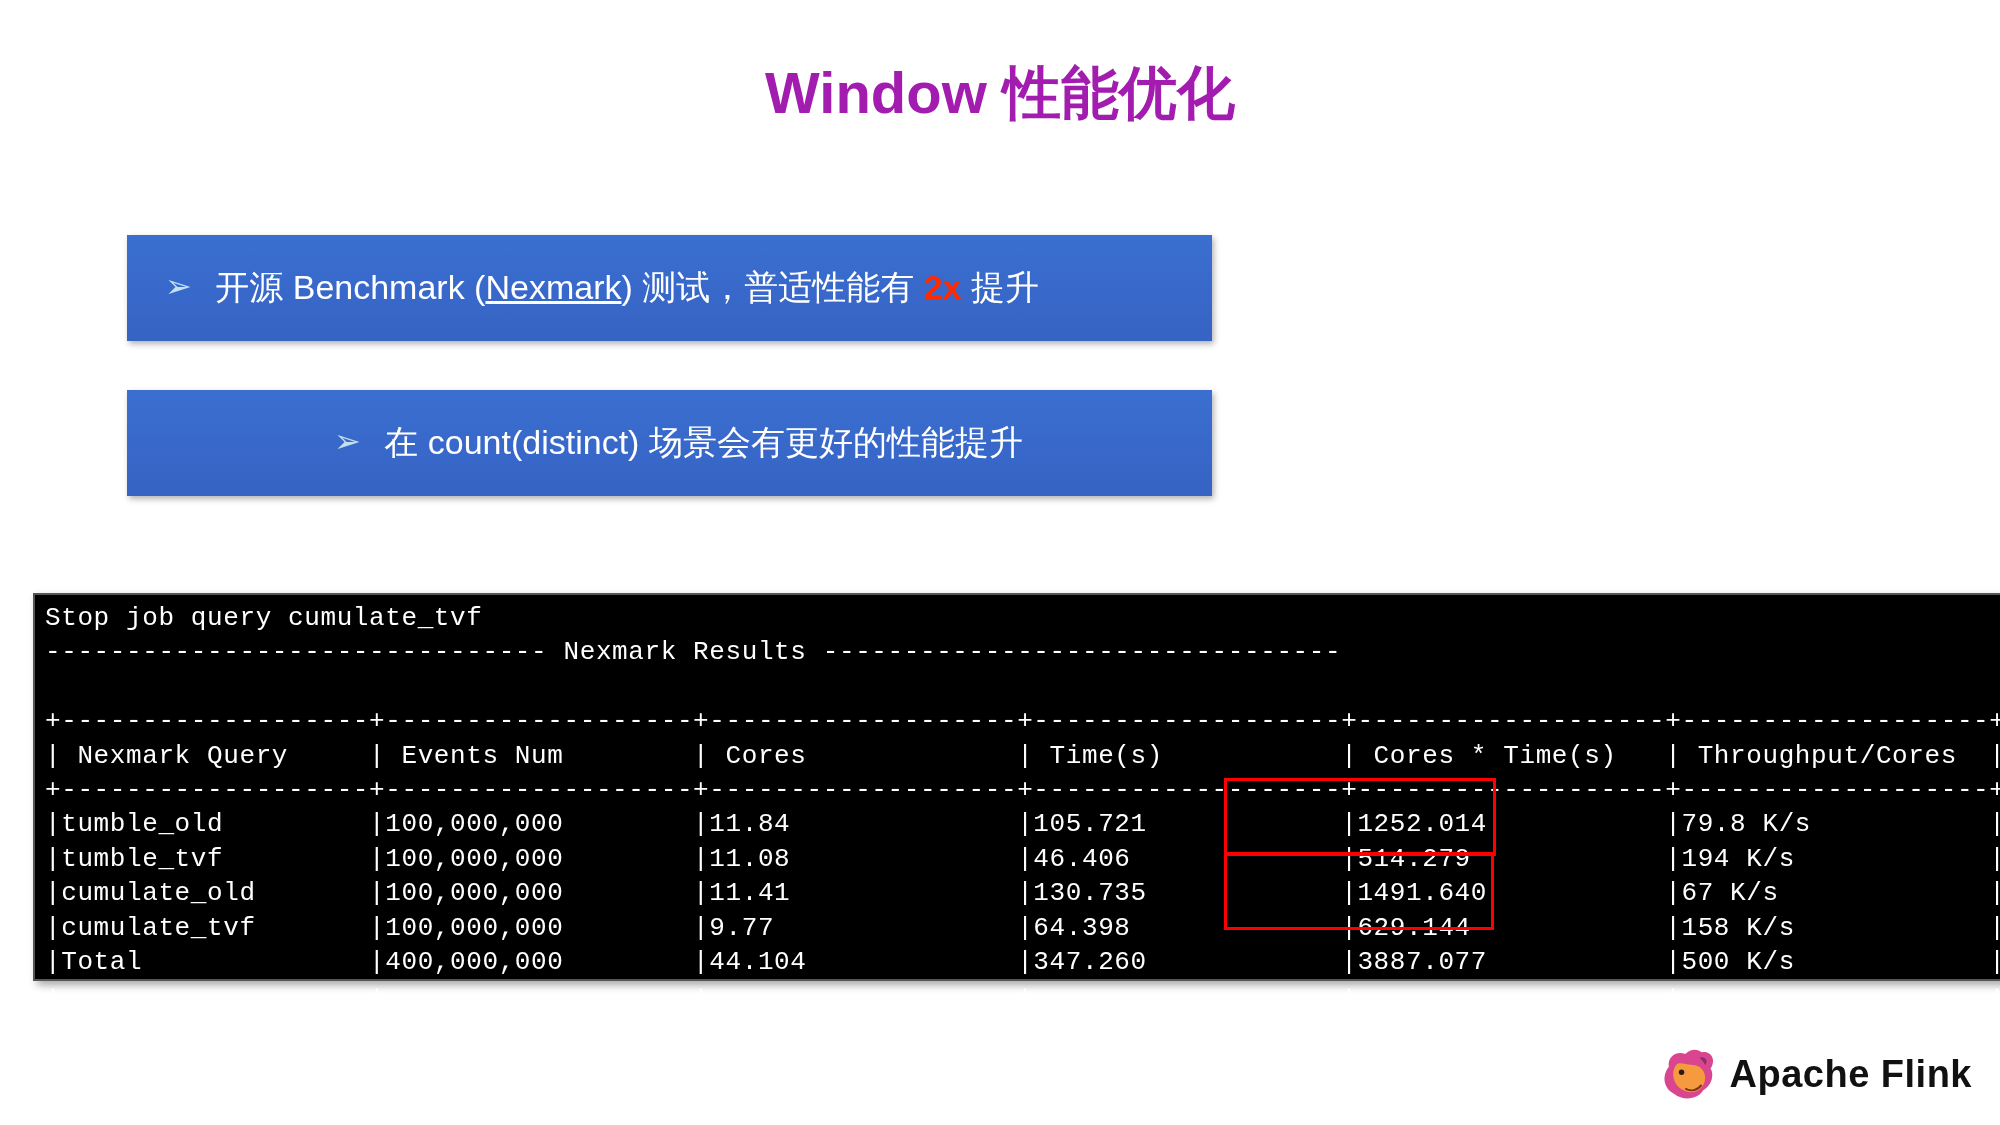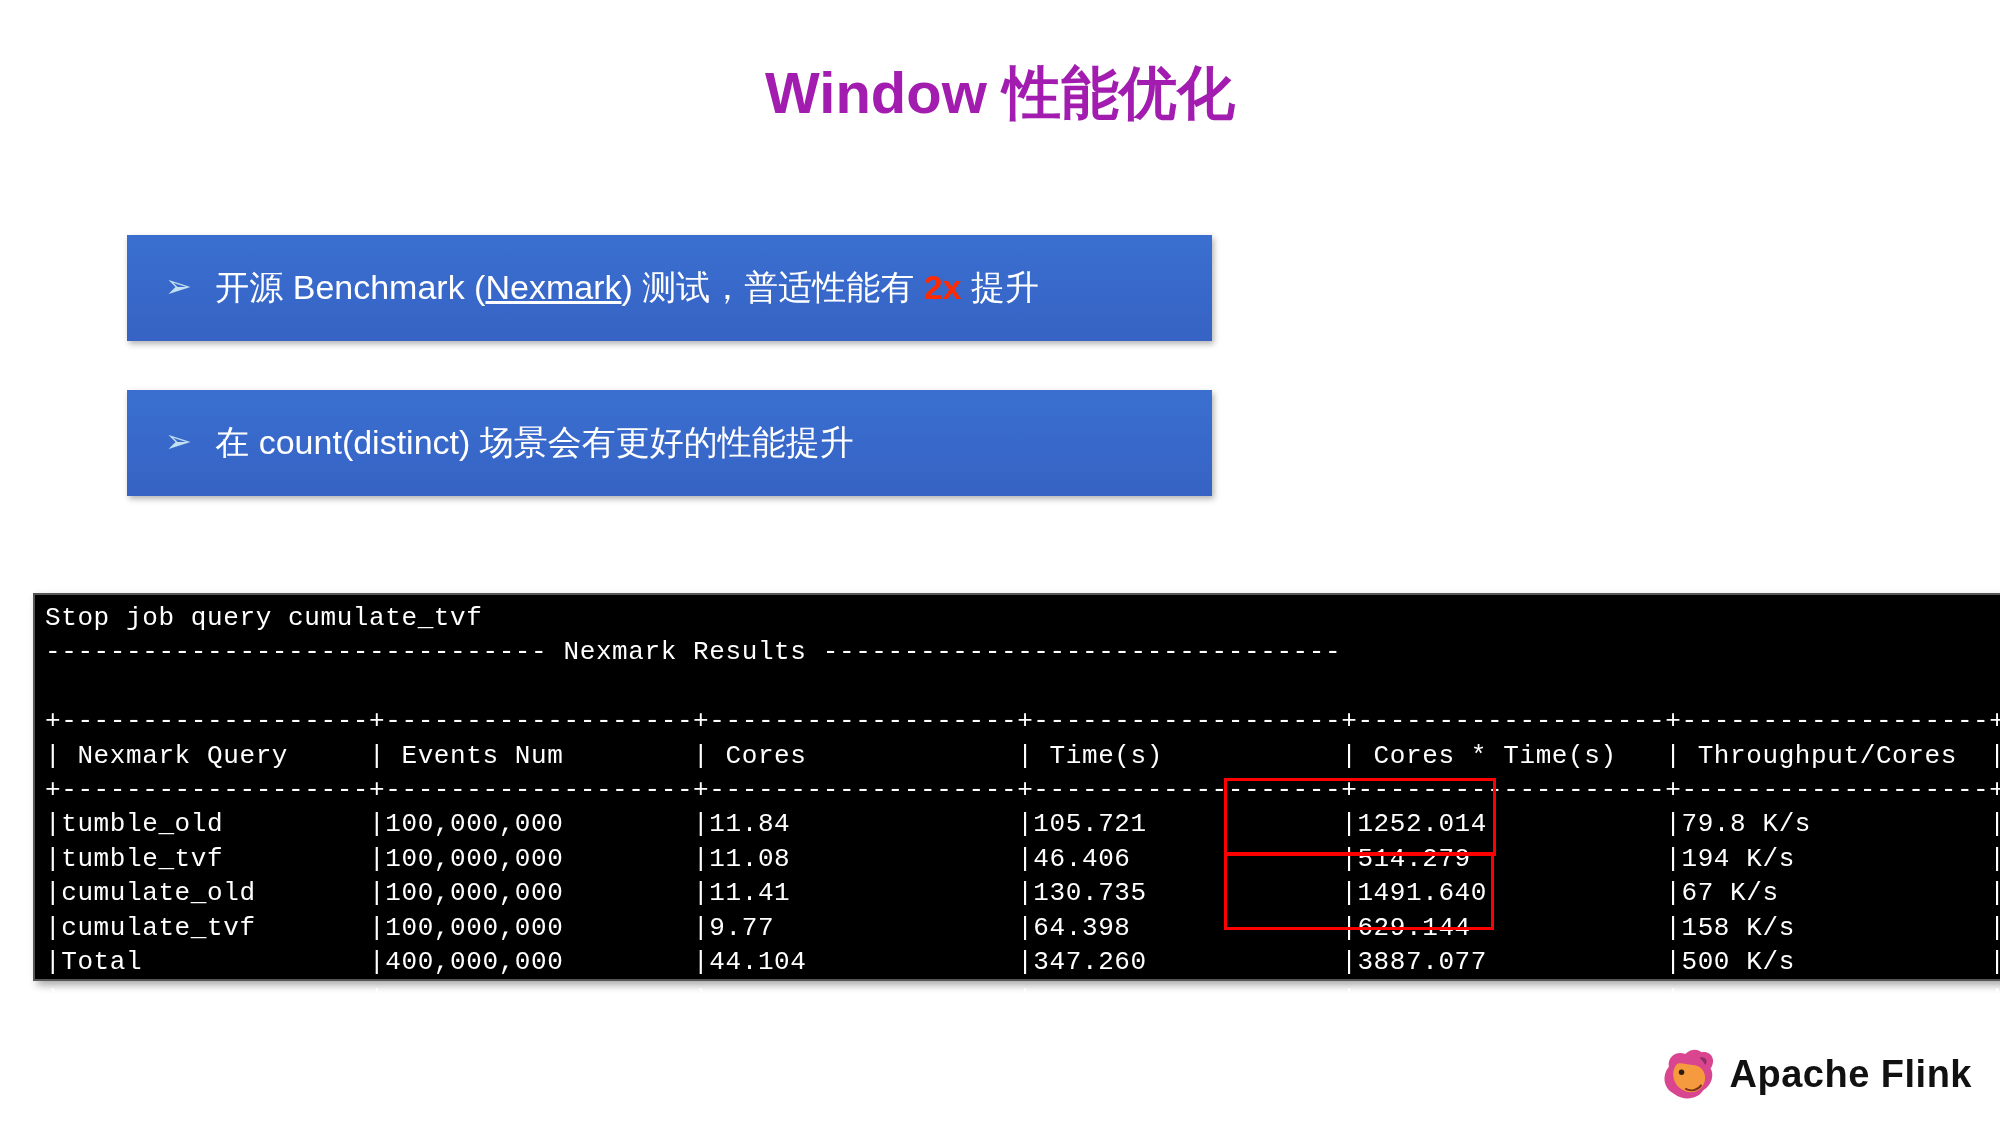--- a/index.html
+++ b/index.html
@@ -30,21 +30,21 @@
     width: 1085px;
     background: linear-gradient(to bottom, #3a6fd0, #3663c4);
     color: #ffffff;
     font-size: 34px;
     padding: 30px 20px 30px 38px;
     box-shadow: 2px 3px 6px rgba(0,0,0,0.3);
     box-sizing: border-box;
     margin-left: 12px;
   }
   .bullet-box.box1 { top: 235px; }
-  .bullet-box.box2 { top: 390px; }
+  .bullet-box.box2 { top: 390px; text-align: center; }
 
   .arrow-glyph {
     color: #c2e0ef;
     font-size: 32px;
     margin-right: 14px;
     position: relative;
     top: -2px;
   }
   .underline { text-decoration: underline; }
   .red { color: #ff2a00; font-weight: 600; }

